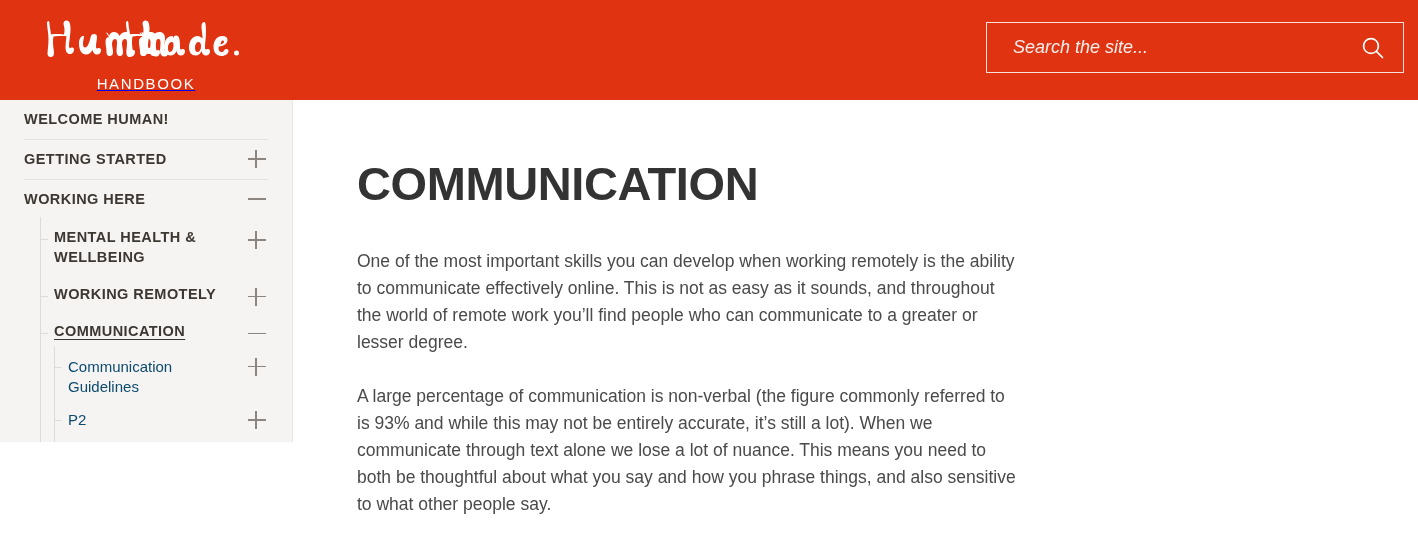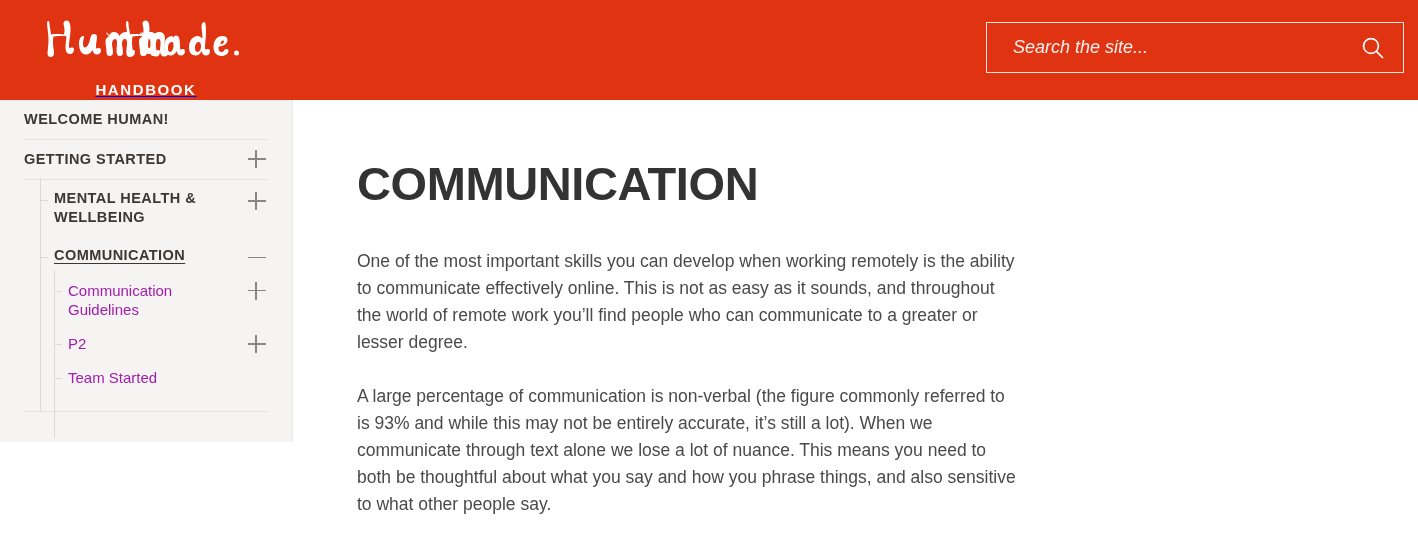--- a/index.html
+++ b/index.html
@@ -30,25 +30,25 @@
   }
 
   .brand-logo {
     display: block;
     width: 216px;
     height: 56px;
   }
 
   .brand-sub {
     display: block;
-    margin-top: 16px;
+    margin-top: 10px;
     color: #ffffff;
     font-family: "Liberation Sans", sans-serif;
     font-size: 15px;
-    font-weight: bold;
+    font-weight: normal;
     letter-spacing: 1.6px;
     line-height: 1;
   }
 
   .search-wrap {
     position: absolute;
     left: 986px;
     top: 22px;
     width: 418px;
     height: 51px;
@@ -233,21 +233,21 @@
     width: 8px;
     height: 1px;
     background: #dedbd6;
   }
   .nav-l3 .row { padding: 7px 30px 7px 0; min-height: 28px; }
   .nav-l3 .row-label {
     font-size: 15px;
     font-weight: normal;
     letter-spacing: 0;
     text-transform: none;
-    color: #a21caf;
+    color: #0c4a6e;
   }
   .nav-l3 .toggle { top: 6px; }
 
   
   .main {
     position: absolute;
     left: 294px;
     top: 0;
     width: 1124px;
     height: 438px;
@@ -327,30 +327,40 @@
       </li>
 
       <li>
         <div class="row">
           <span class="row-label">Getting Started</span>
           <button class="toggle plus"></button>
         </div>
       </li>
 
       <li>
+        <div class="row">
+          <span class="row-label">Working Here</span>
+          <button class="toggle minus"></button>
+        </div>
 
         <ul class="nav-l2">
 
           <li>
             <div class="row">
               <span class="row-label">Mental Health &amp; Wellbeing</span>
               <button class="toggle plus"></button>
             </div>
           </li>
 
+          <li>
+            <div class="row">
+              <span class="row-label">Working Remotely</span>
+              <button class="toggle plus"></button>
+            </div>
+          </li>
 
           <li>
             <div class="row">
               <span class="row-label active">Communication</span>
               <button class="toggle minus"></button>
             </div>
 
             <ul class="nav-l3">
 
               <li>

